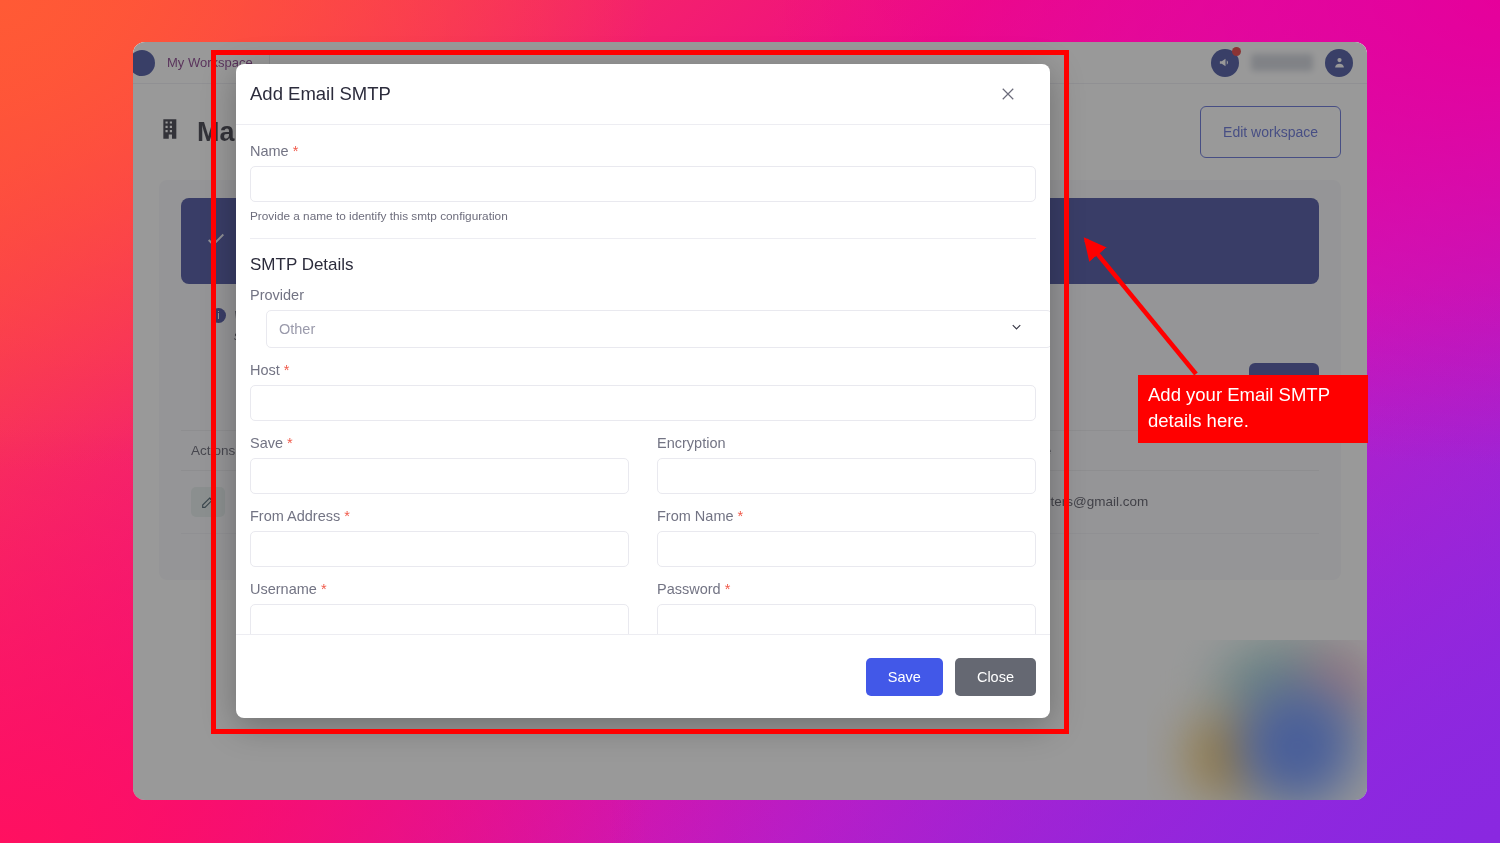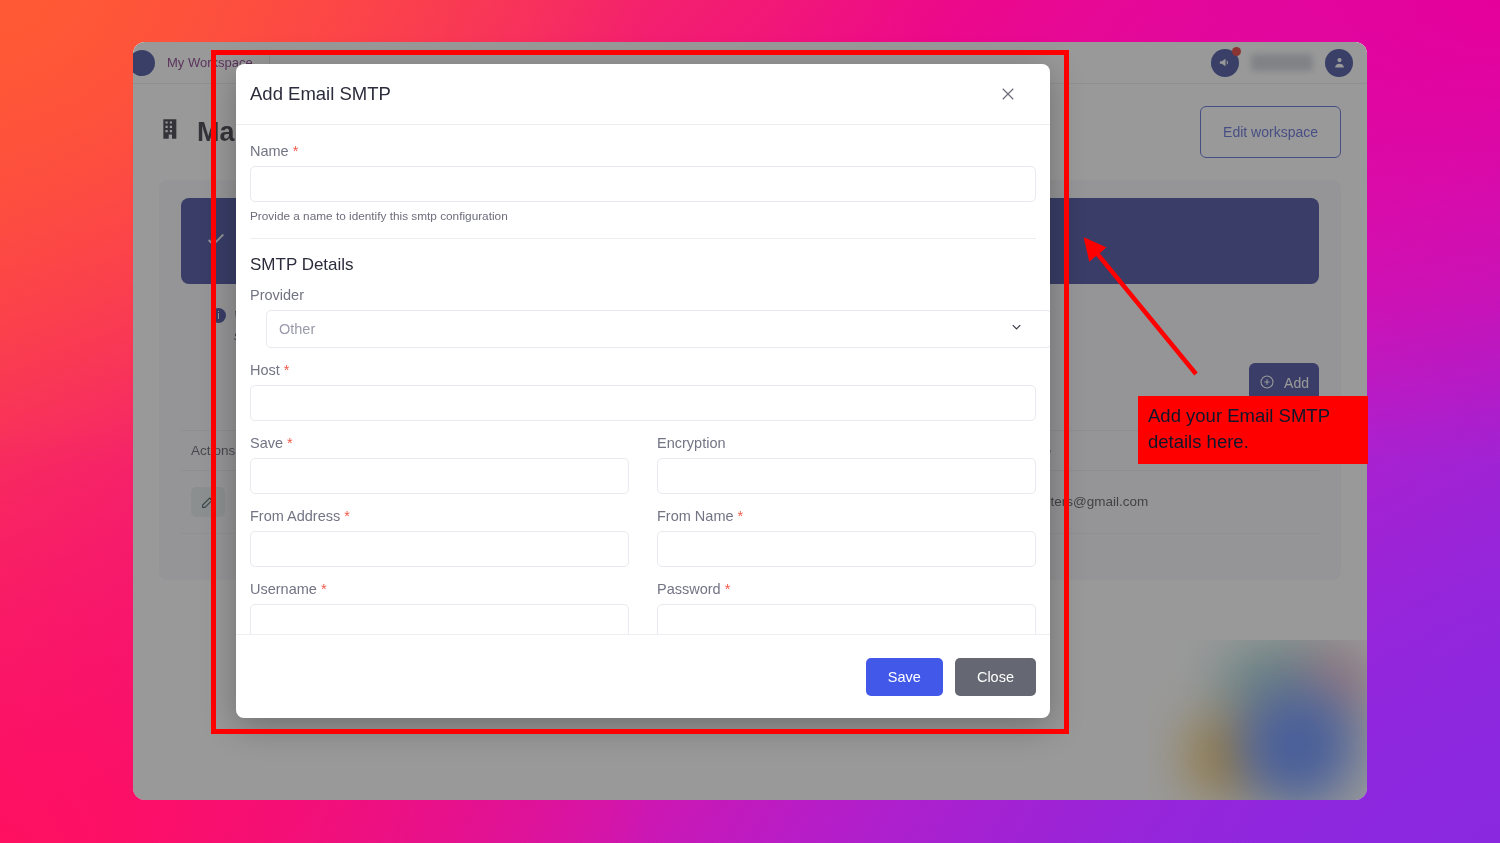--- a/index.html
+++ b/index.html
@@ -274,23 +274,23 @@
     z-index: 90;
     pointer-events: none;
   }
   .anno-svg {
     position: absolute; inset: 0;
     z-index: 92;
     pointer-events: none;
   }
   .callout {
     position: absolute;
-    left: 1138px; top: 396px;
+    left: 1138px; top: 375px;
     width: 230px; height: 68px;
-    background: #ff0000; color: #0f172a;
+    background: #ff0000; color: #ffffff;
     font-size: 18.5px; line-height: 26px;
     padding: 7px 10px;
     z-index: 95;
   }
 </style>
 </head>
 <body>
 
 <div class="backdrop"></div>
 

